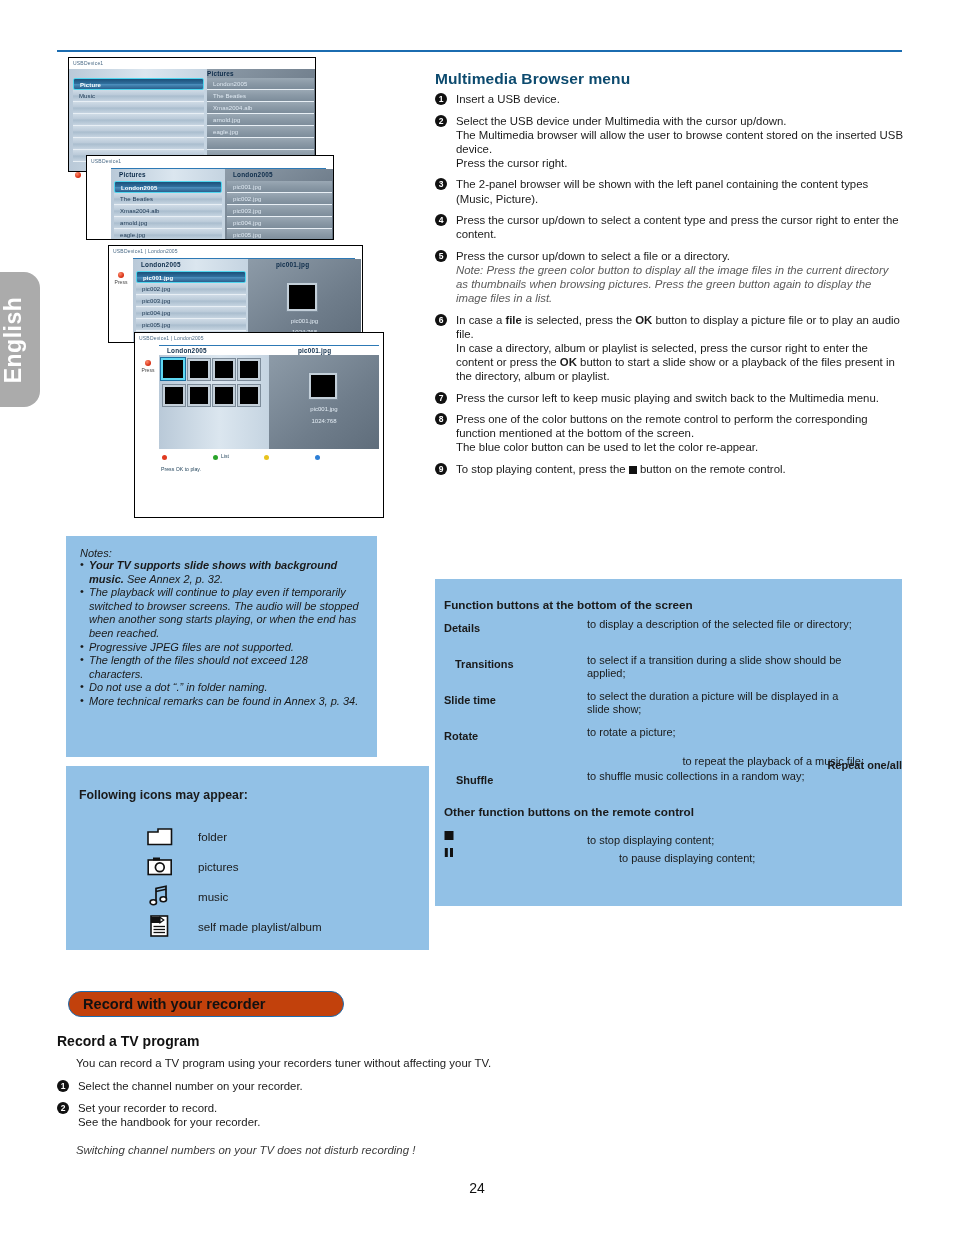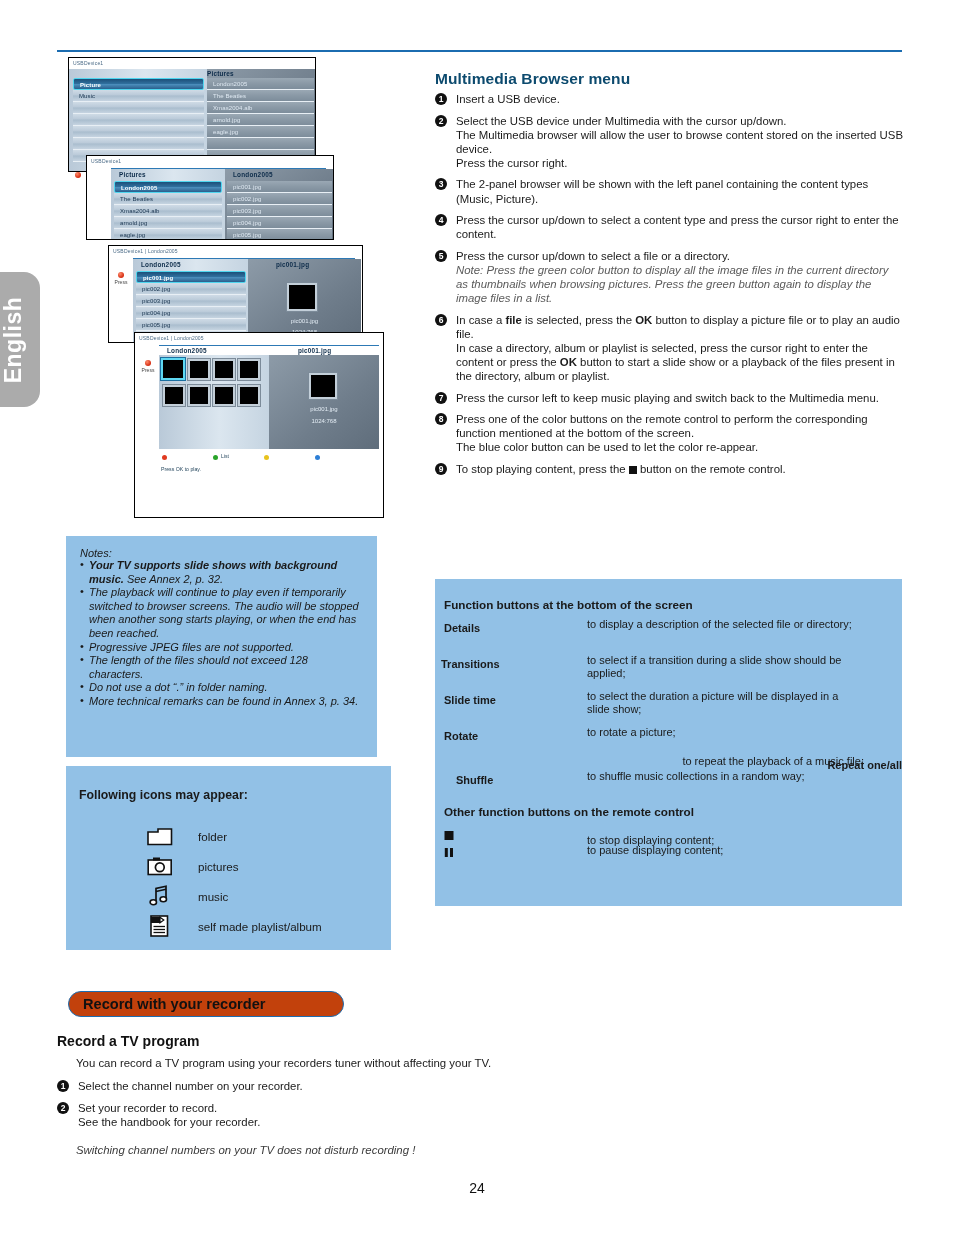--- a/index.html
+++ b/index.html
@@ -363,21 +363,21 @@
   <ul class="notes">
     <li><b>Your TV supports slide shows with background music.</b><span> See Annex 2, p. 32.</span></li>
     <li><span>The playback will continue to play even if temporarily switched to browser screens. The audio will be stopped when another song starts playing, or when the end has been reached.</span></li>
     <li><span>Progressive JPEG files are not supported.</span></li>
     <li><span>The length of the files should not exceed 128 characters.</span></li>
     <li><span>Do not use a dot “.” in folder naming.</span></li>
     <li><span>More technical remarks can be found in Annex 3, p. 34.</span></li>
   </ul>
 </div>
 
-<div class="bluebox" style="left:66px; top:766px; width:325px; height:184px;">
+<div class="bluebox" style="left:66px; top:766px; width:363px; height:184px;">
   <div class="icons-title" style="position:absolute; left:13px; top:22px;">Following icons may appear:</div>
 
   <div class="icon-row" style="left:78px; top:60px;">
     <span class="glyph">
       <svg width="26" height="20" viewBox="0 0 26 20">
         <path d="M1 6 L1 18.5 L24.5 18.5 L24.5 3 L11 3 L11 6 Z" fill="#ffffff" stroke="#111" stroke-width="1.6"></path>
       </svg>
     </span>
     <span class="txt">folder</span>
   </div>
@@ -422,21 +422,21 @@
 
 <div class="bluebox" style="left:435px; top:579px; width:467px; height:327px;">
 
   <div class="fb-title" style="position:absolute; left:9px; top:19px;">Function buttons at the bottom of the screen</div>
 
   <div class="fb-row" style="top:39px; padding-left:9px;">
     <span class="fb-key" style="position:relative; left:0;">Details</span>
     <span class="fb-val" style="top:0;">to display a description of the selected file or directory;</span>
   </div>
 
-  <div class="fb-row" style="top:75px; padding-left:6px;">
+  <div class="fb-row" style="top:75px; padding-left:20px;">
     <span class="fb-key" style="position:relative; left:0;">Transitions</span>
     <span class="fb-val" style="top:0;">to select if a transition during a slide show should be applied;</span>
   </div>
 
   <div class="fb-row" style="top:111px; padding-left:9px;">
     <span class="fb-key" style="position:relative; left:0;">Slide time</span>
     <span class="fb-val" style="top:0;">to select the duration a picture will be displayed in a slide show;</span>
   </div>
 
   <div class="fb-row" style="top:147px; padding-left:9px;">
@@ -465,21 +465,21 @@
     <span class="fb-val" style="top:0;margin-top:7px;">to stop displaying content;</span>
   </div>
 
   <div class="fb-row" style="top:265px; padding-left:9px;">
     <span class="fb-glyph" style="position:relative; left:0; display:inline-block;">
       <svg width="11" height="11" viewBox="0 0 11 11">
           <rect x="0.8" y="1" width="3" height="9" fill="#111"></rect>
           <rect x="6" y="1" width="3" height="9" fill="#111"></rect>
         </svg>
     </span>
-    <span class="fb-val" style="top:0;">to pause displaying content;</span>
+    <span class="fb-val" style="top:8px;margin-left:32px;">to pause displaying content;</span>
   </div>
 
 
 </div>
 
 <div class="pill" style="left:68px; top:991px; width:276px; height:26px;">
   <span>Record with your recorder</span>
 </div>
 
 <div class="h-sub" style="left:57px; top:1033px;">Record a TV program</div>

